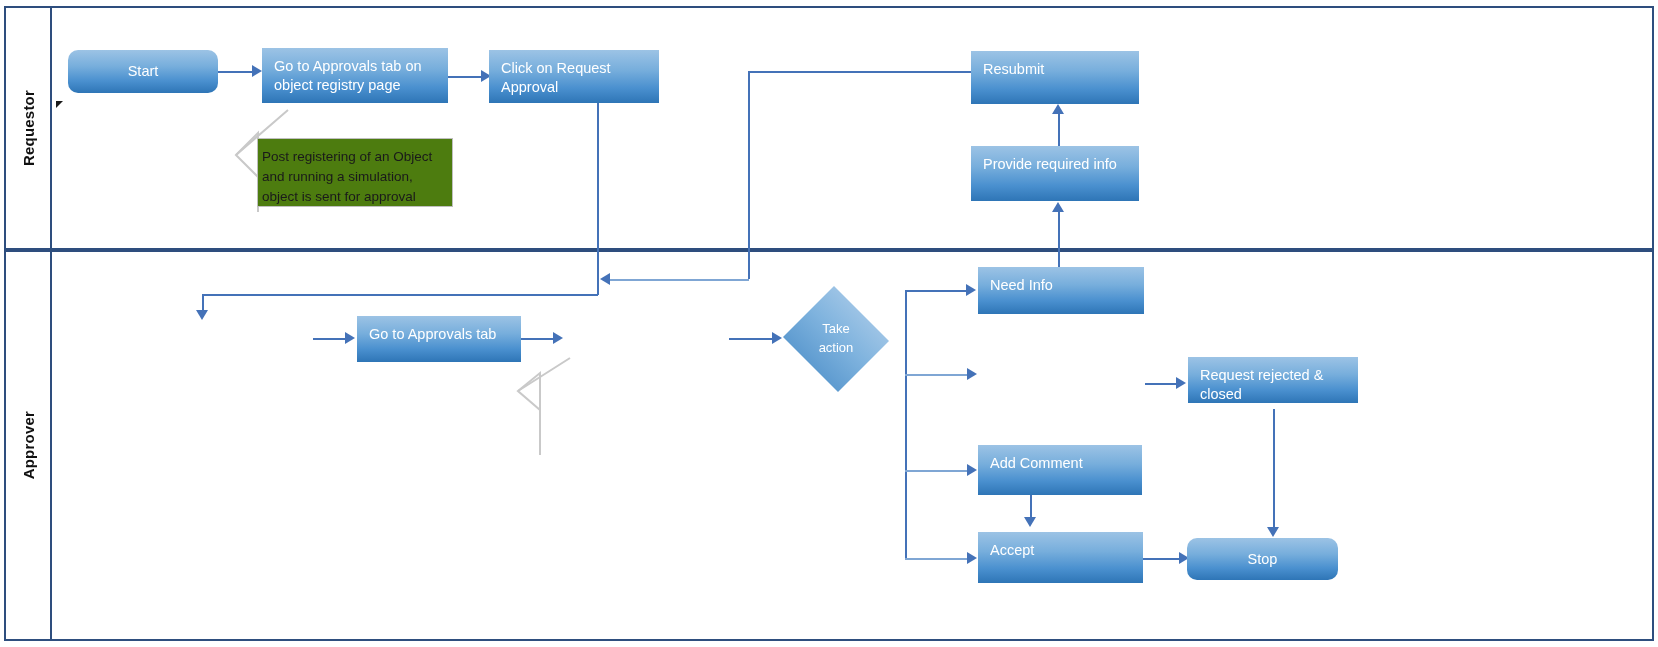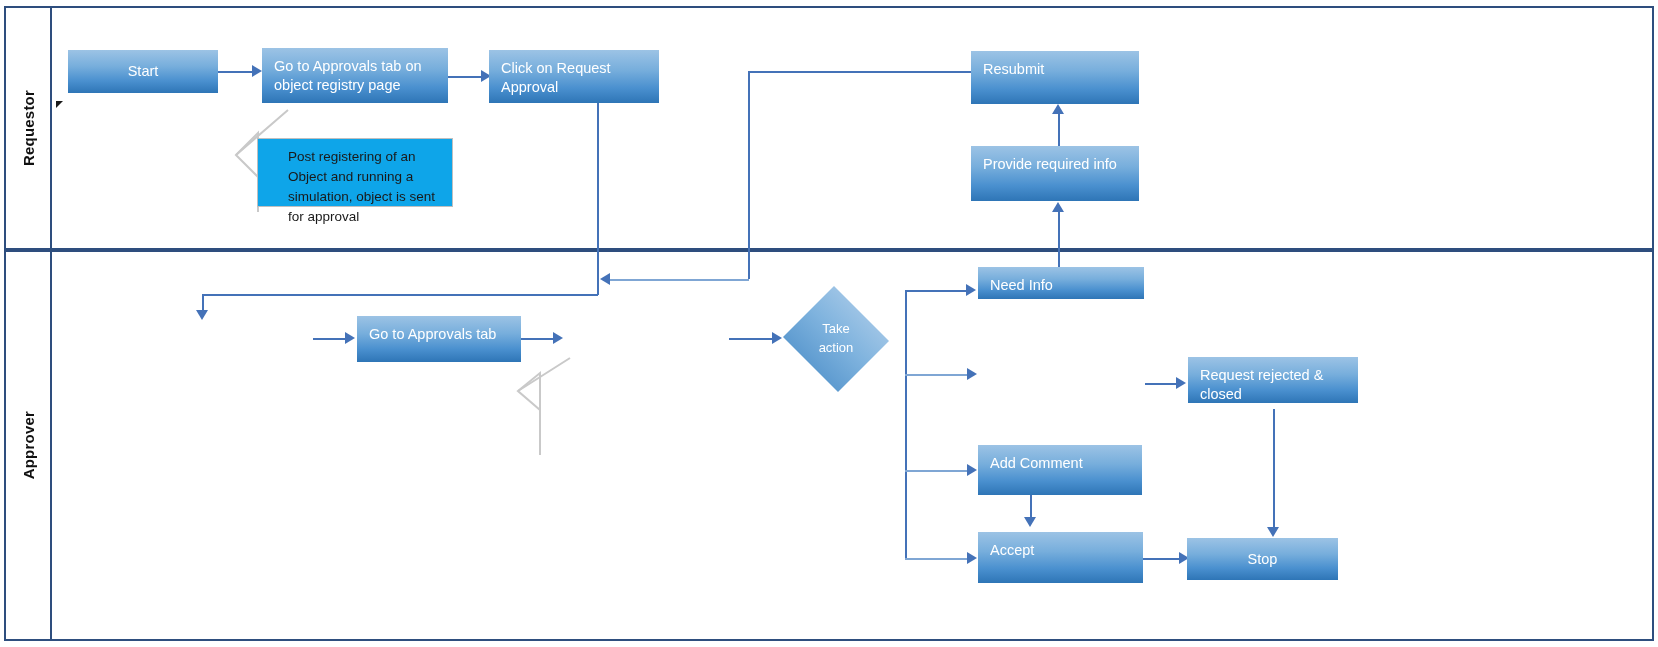--- a/index.html
+++ b/index.html
@@ -56,21 +56,21 @@
     position: absolute;
     box-sizing: border-box;
     background: linear-gradient(to bottom, #9CC3E5 0%, #77AEDC 38%, #4A90CF 72%, #2E75B6 100%);
     color: #ffffff;
     font-size: 14.5px;
     line-height: 1.30;
     padding: 9px 12px;
     overflow: hidden;
   }
   .node.rounded {
-    border-radius: 0;
+    border-radius: 10px;
     display: flex;
     align-items: center;
     justify-content: center;
     text-align: center;
     padding: 6px 4px;
   }
   .node .lbl { display: block; }
 
   
   .diamond {
@@ -94,26 +94,26 @@
     color: #ffffff;
     font-size: 13px;
     line-height: 1.45;
     text-align: center;
   }
 
   
   .note {
     position: absolute;
     box-sizing: border-box;
-    background: #0ea5e9;
+    background: #4d7c0f;
     border: 1px solid #BFBFBF;
     color: #1a1a1a;
     font-size: 13.5px;
     line-height: 1.48;
-    padding: 8px 10px 8px 30px;
+    padding: 8px 10px 8px 4px;
   }
 
   
   .wire { position: absolute; background: #4472B8; }
   .wire.h { height: 1.6px; }
   .wire.v { width: 1.6px; }
   .wire.pale { background: #7FA6D4; }
 
   .arrow { position: absolute; width: 0; height: 0; }
   .arrow.right { border-left: 10px solid #4472B8; border-top: 6px solid transparent; border-bottom: 6px solid transparent; }
@@ -239,21 +239,21 @@
 
 
   <div class="diamond" style="left:781px; top:288px; width:110px; height:102px;">
     <div class="dshape"></div>
     <div class="dtext">
       <span class="lbl">Take</span>
       <span class="lbl">action</span>
     </div>
   </div>
 
-  <div class="node" style="left:978px; top:267px; width:166px; height:32px;">
+  <div class="node" style="left:978px; top:267px; width:166px; height:47px;">
     <span class="lbl">Need Info</span>
   </div>
 
 
   <div class="node" style="left:1188px; top:357px; width:170px; height:46px;">
     <span class="lbl">Request rejected &amp; closed</span>
   </div>
 
   <div class="node" style="left:978px; top:445px; width:164px; height:50px;">
     <span class="lbl">Add Comment</span>

